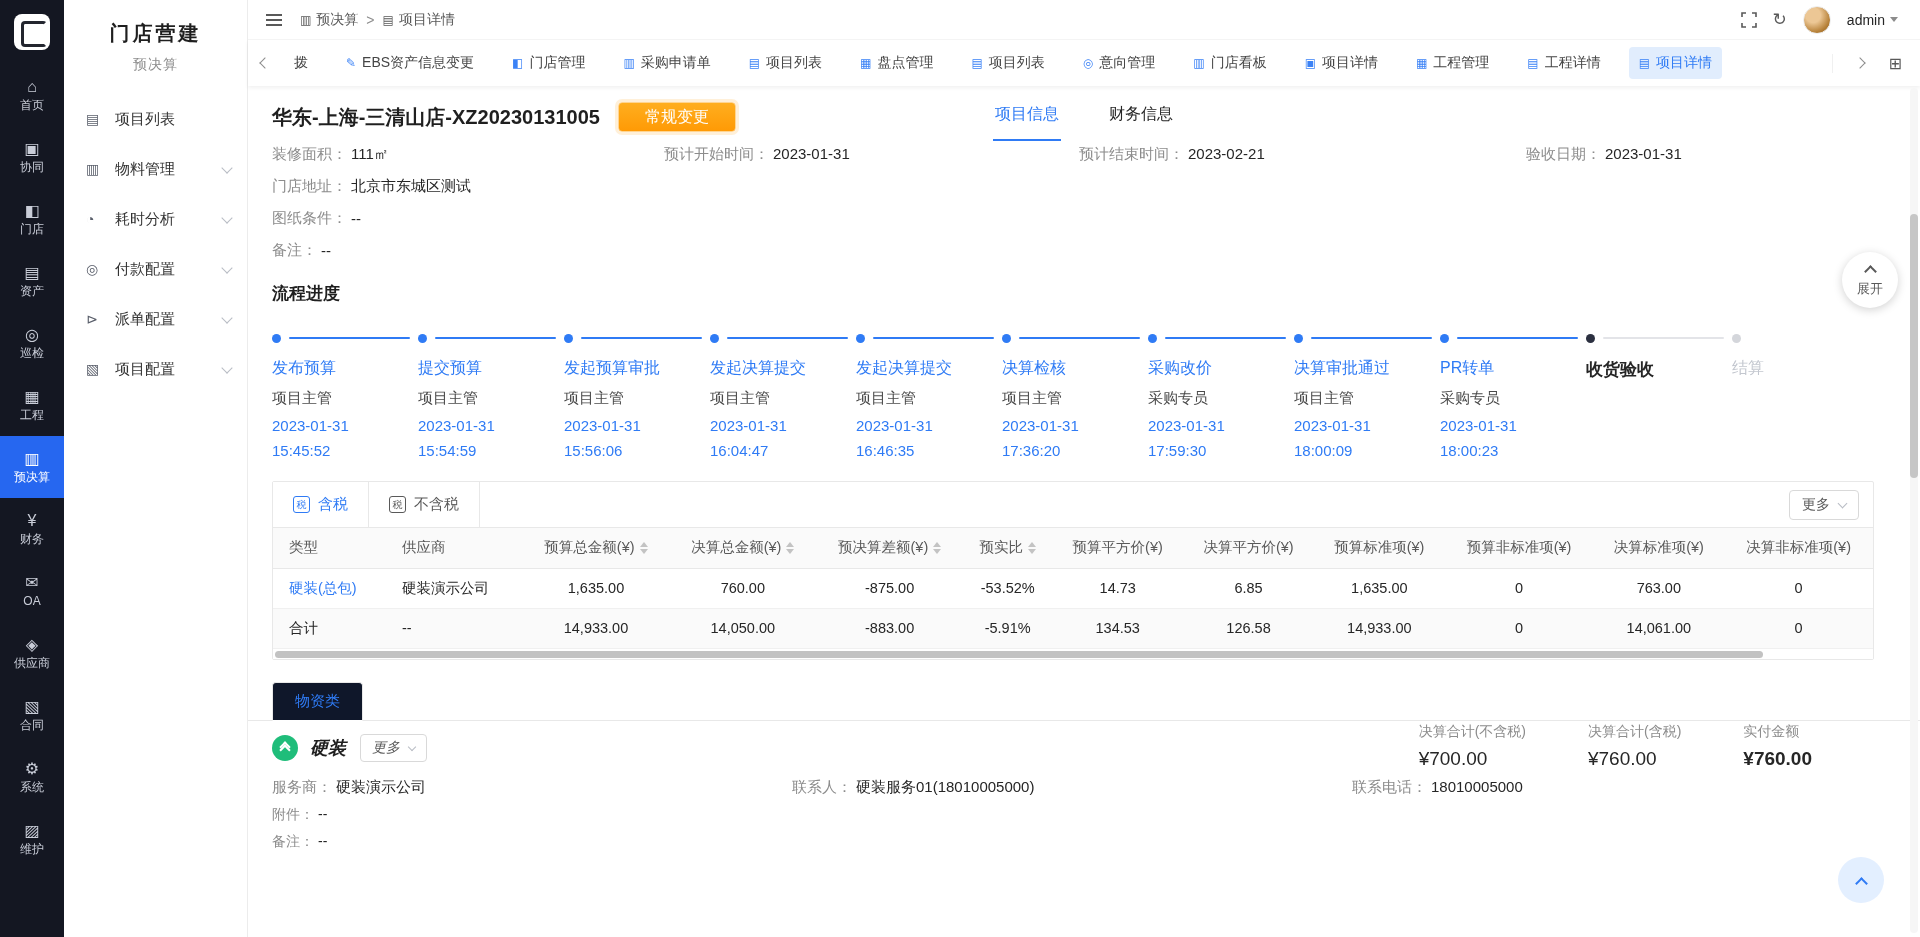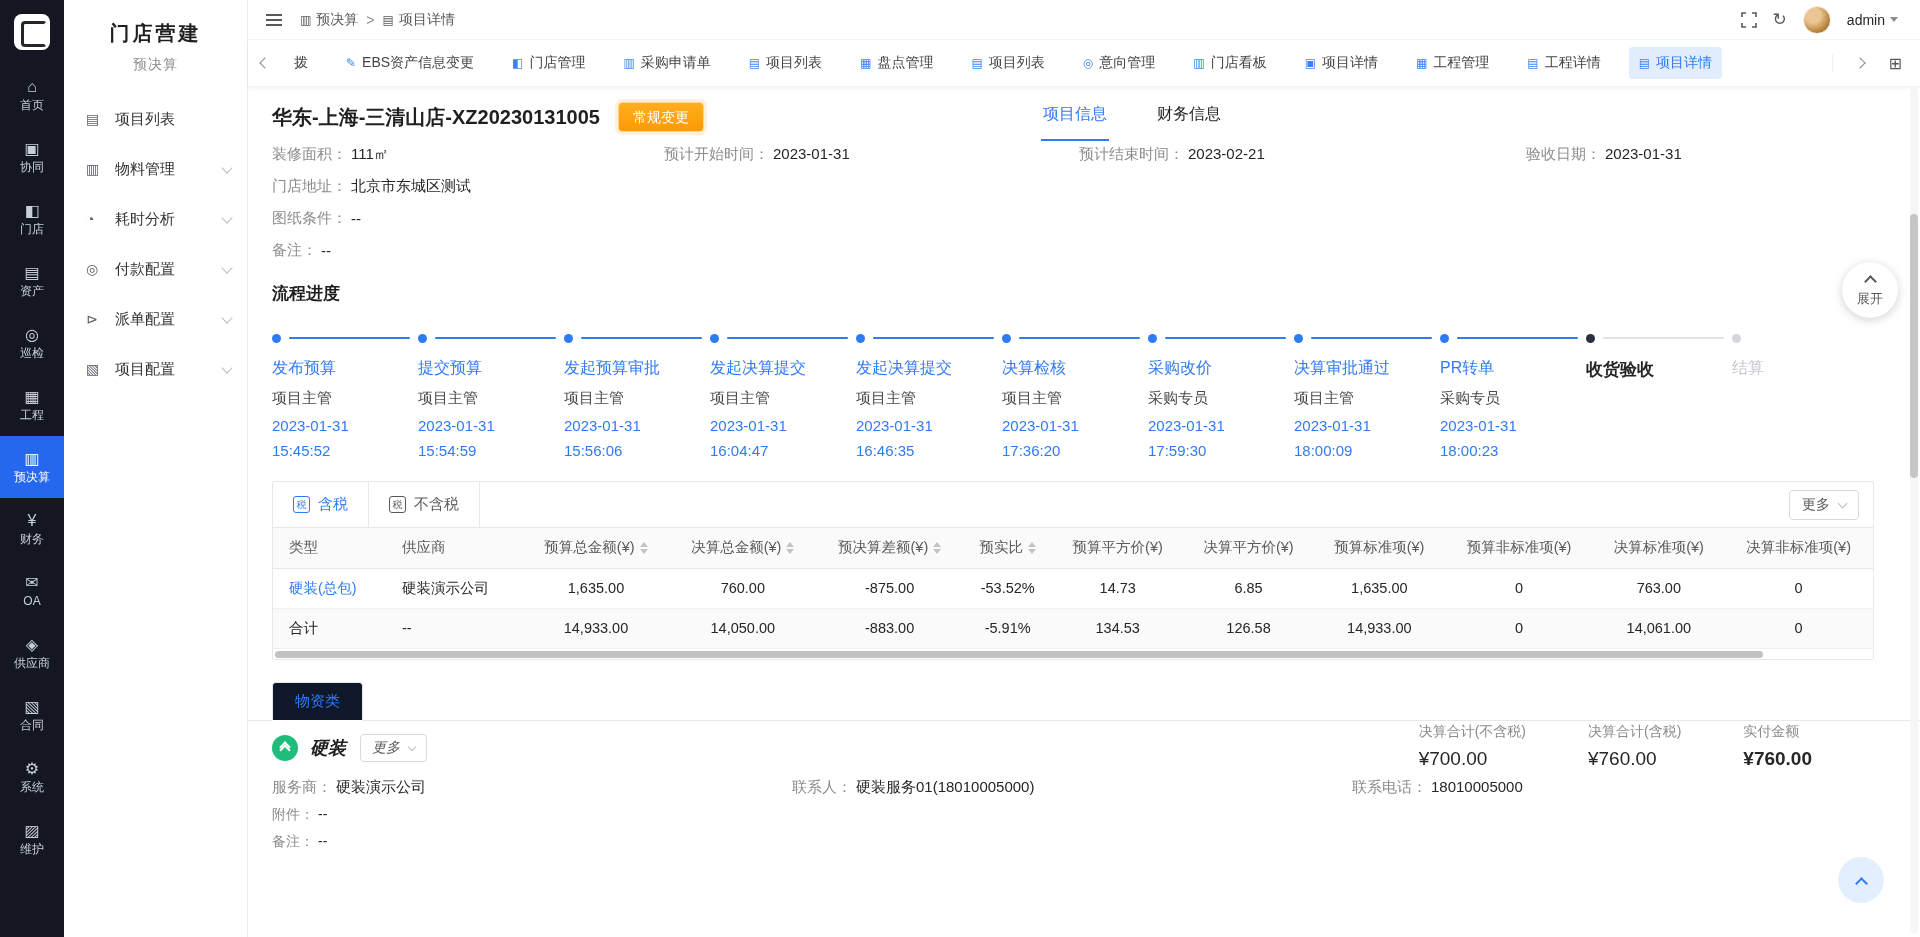--- a/index.html
+++ b/index.html
@@ -63,23 +63,23 @@
   .tabbar-end { display:flex; align-items:center; gap:16px; padding:0 14px; border-left:1px solid #f0f0f0; color:#595959; }
   .grid-ic { font-size:16px; cursor:pointer; color:#595959; }
 
   
   .content { flex:1; overflow:hidden; background:#fff; position:relative; }
   .pad { padding-left:24px; padding-right:46px; }
 
   .page-head { display:flex; align-items:flex-start; padding:16px 46px 0 24px; position:relative; height:52px; }
   .page-title { font-size:20px; font-weight:bold; color:#1f1f1f; line-height:30px; }
   .change-btn { margin-left:18px; background:linear-gradient(180deg,#ffb capacitor,#ff9d0a); background:linear-gradient(180deg,#ffae1f,#ff9a05);
-    color:#fff; font-size:14px; padding:5px 14px; border-radius:4px; border:1px solid #ffd591;
+    color:#fff; font-size:16px; padding:5px 26px; border-radius:4px; border:1px solid #ffd591;
     box-shadow:0 0 0 3px rgba(255,155,0,.15); cursor:pointer; line-height:18px; }
-  .head-tabs { position:absolute; left:50%; transform:translateX(-50%); top:14px; display:flex; gap:46px;margin-left:48px; }
+  .head-tabs { position:absolute; left:50%; transform:translateX(-50%); top:14px; display:flex; gap:46px; }
   .head-tab { font-size:16px; color:#262626; padding:4px 2px 14px; cursor:pointer; }
   .head-tab.active { color:#2f7bf5; border-bottom:2px solid #2f7bf5; }
 
   .info { font-size:15px; }
   .info-row1 { display:grid; grid-template-columns:392px 415px 447px 1fr; height:32px; align-items:center; }
   .info-line { height:32px; display:flex; align-items:center; }
   .ilabel { color:#8c8c8c; }
   .ival { color:#262626; margin-left:4px; }
 
   .dtabs { display:flex; gap:38px; margin-top:6px; border-bottom:1px solid #e9e9e9; }
@@ -144,21 +144,21 @@
     color:#595959; display:flex; align-items:center; gap:9px; cursor:pointer; }
   .gmore .chev { width:6px; height:6px; margin-top:-2px; }
   .gtotals { position:absolute; top:2px; right:108px; display:flex; gap:62px; }
   .gt .lb { font-size:14px; color:#8c8c8c; }
   .gt .val { margin-top:7px; font-size:19px; color:#262626; }
   .gt.bold .val { font-weight:bold; }
   .gfields { display:grid; grid-template-columns:520px 560px 1fr; margin-top:16px; font-size:15px; }
   .gline { margin-top:9px; font-size:14px; }
 
   
-  .fab-expand { position:absolute; right:22px; top:176px; width:56px; height:56px; border-radius:50%;
+  .fab-expand { position:absolute; right:22px; top:166px; width:56px; height:56px; border-radius:50%;
     background:#fff; box-shadow:0 2px 10px rgba(0,0,0,.18); display:flex; flex-direction:column;
     align-items:center; justify-content:center; gap:4px; z-index:6; cursor:pointer; }
   .chev-up { width:9px; height:9px; border-left:2px solid #595959; border-top:2px solid #595959; transform:rotate(45deg); margin-top:4px; }
   .fab-expand .txt { font-size:13px; color:#595959; }
   .fab-top { position:absolute; right:36px; bottom:34px; width:46px; height:46px; border-radius:50%;
     background:#e3efff; display:flex; align-items:center; justify-content:center; z-index:6; cursor:pointer; }
   .fab-top .chev-up { border-color:#2f7bf5; margin-top:6px; }
 
   .vscroll { position:absolute; right:2px; top:88px; bottom:4px; width:8px; background:#f6f6f6; border-radius:4px; z-index:5; }
   .vscroll .thumb { position:absolute; top:126px; height:264px; width:8px; background:#c6c6c6; border-radius:4px; cursor:pointer; }

